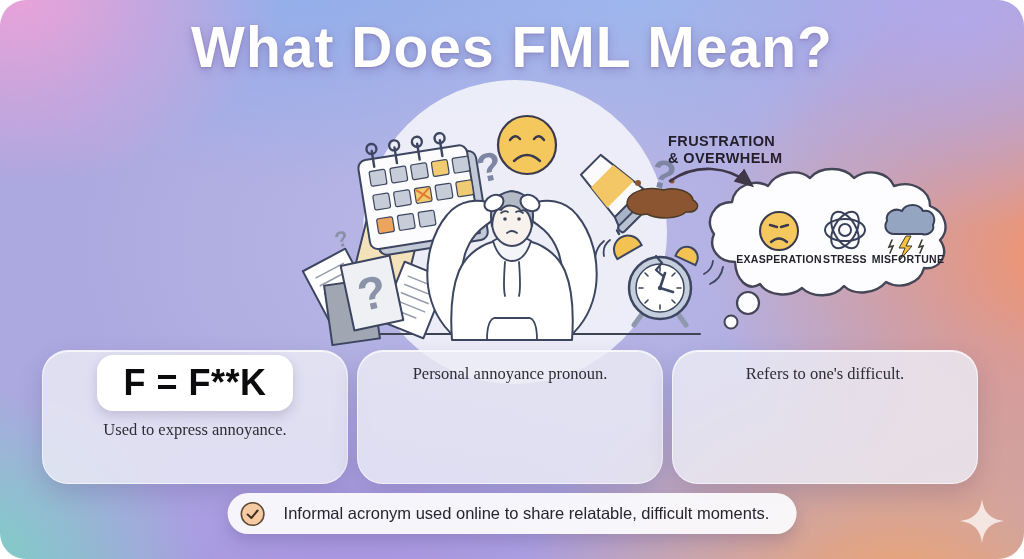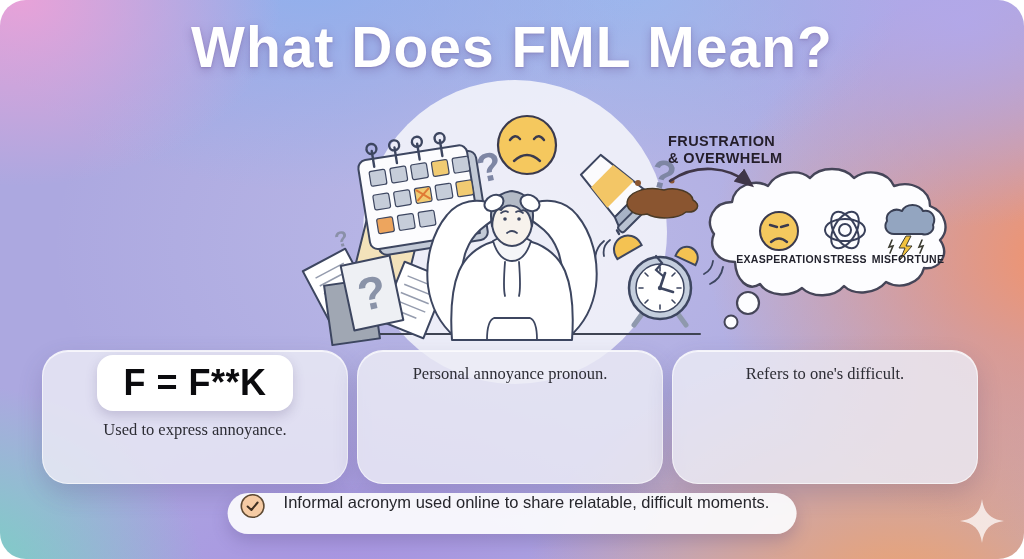--- a/index.html
+++ b/index.html
@@ -37,21 +37,21 @@
     text-align:center;padding-top:4px;
   }
   .term-pill{
     display:inline-block;background:#ffffff;border-radius:16px;
     padding:7px 26px;font-size:36px;font-weight:bold;letter-spacing:0.5px;
     color:#0b0b0e;box-shadow:0 5px 12px rgba(80,70,120,0.22);
   }
   .definition{margin-top:9px;font-size:16.5px;color:#2d2d35;font-family:Liberation Serif, serif;}
   .footer-pill{
     position:absolute;top:493px;left:50%;transform:translateX(-50%);
-    height:41px;display:flex;align-items:flex-start;gap:18px;
+    height:41px;display:flex;align-items:center;gap:18px;
     padding:0 27px 0 12px;border-radius:22px;white-space:nowrap;
     background:rgba(251,251,253,0.94);
     box-shadow:0 7px 16px rgba(80,65,120,0.25);
   }
   .footer-note{font-size:16.5px;color:#26262c;}
   .sparkle{position:absolute;right:18px;bottom:12px;}
   svg text{font-family:"Liberation Sans",sans-serif;}
 </style>
 </head>
 <body>

